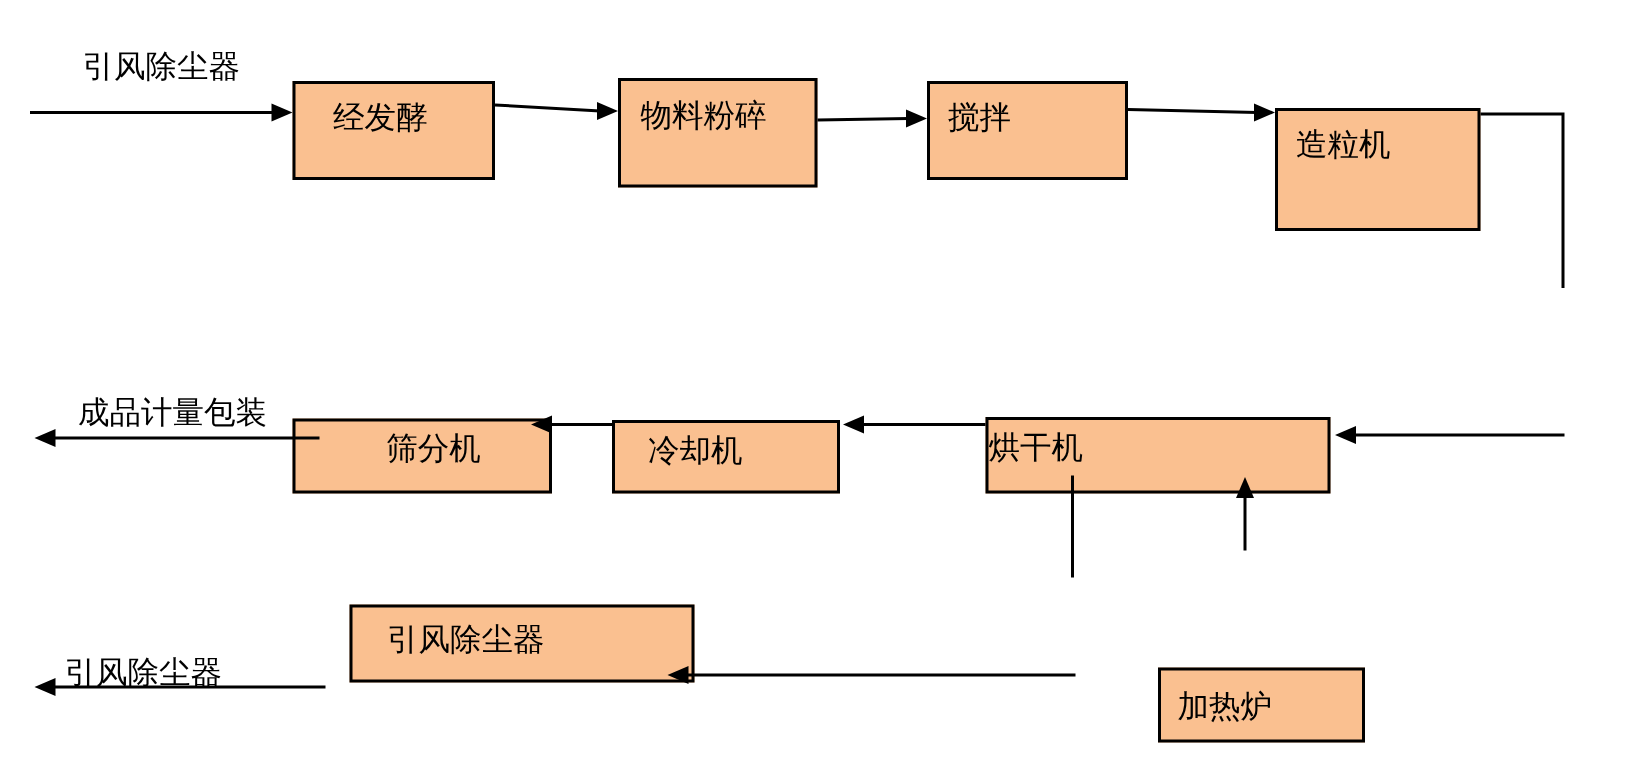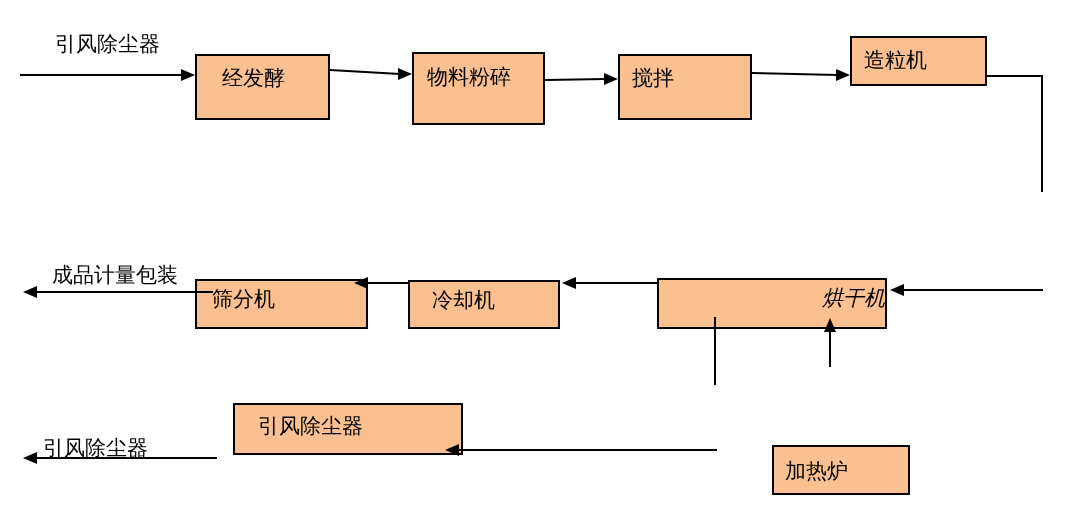--- a/index.html
+++ b/index.html
@@ -53,24 +53,24 @@
     fill: none;
   }
   .edges polygon {
     fill: var(--line-color);
     stroke: none;
   }
   
   .n-ferment  { left:195px; top:42px;  width:135px; height:66px; padding:10px 0 0 25px; }
   .n-crush    { left:412px; top:40px;  width:133px; height:73px; padding:11px 0 0 13px; }
   .n-mix      { left:618px; top:42px;  width:134px; height:66px; padding:10px 0 0 12px; }
-  .n-gran     { left:850px; top:24px;  width:137px; height:50px; padding:10px 0 0 12px; }
-  .n-screen   { left:195px; top:267px; width:173px; height:50px; padding:6px 0 0 15px; }
+  .n-gran     { left:850px; top:60px;  width:137px; height:82px; padding:10px 0 0 12px; }
+  .n-screen   { left:195px; top:267px; width:173px; height:50px; padding:6px 0 0 15px;text-align:center; }
   .n-cool     { left:408px; top:268px; width:152px; height:49px; padding:6px 0 0 22px; }
-  .n-dry      { left:657px; top:266px; width:230px; height:51px; padding:6px 0 0 0; text-align:right;font-style:italic; }
+  .n-dry      { left:657px; top:266px; width:230px; height:51px; padding:6px 0 0 0; text-align:left; }
   .n-dust     { left:233px; top:391px; width:230px; height:52px; padding:9px 0 0 23px; }
   .n-furnace  { left:772px; top:433px; width:138px; height:50px; padding:12px 0 0 11px; }
   
   .l-input   { left:55px; top:30px; }
   .l-output  { left:52px; top:261px; }
   .l-exhaust { left:43px; top:434px; }
 </style>
 </head>
 <body>
 

